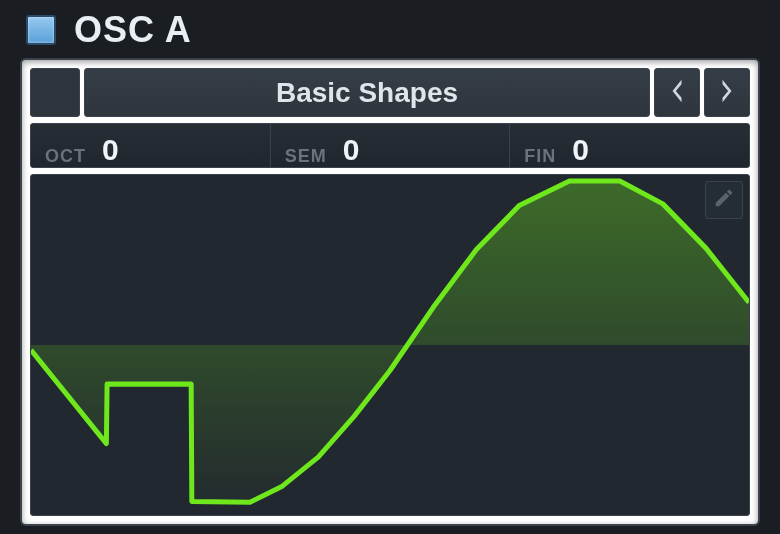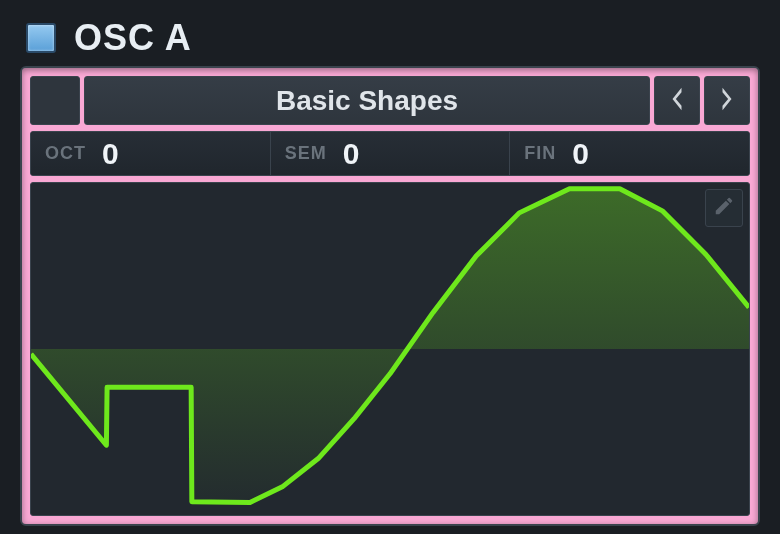--- a/index.html
+++ b/index.html
@@ -15,39 +15,38 @@
       left: 20px; top: 2px;
       width: 740px; height: 524px;
       display: flex; flex-direction: column;
     }
     .panel-header {
       height: 56px;
       display: flex;
       align-items: center;
       gap: 18px;
       padding-left: 6px;
-      margin-top: 8px;
     }
     .power-btn {
       width: 30px; height: 30px;
       background: linear-gradient(to bottom, #95c9f0, #5aa0d8);
       border: 2px solid #2a4a68;
       border-radius: 3px;
       box-shadow: inset 0 0 3px rgba(255,255,255,0.6);
       cursor: pointer;
     }
     .panel-title {
       font-size: 36px;
       font-weight: bold;
       color: #e8eef3;
       letter-spacing: 1px;
     }
     .panel-body {
       flex: 1;
-      background: #f9a8d4;
+      background: #ffffff;
       border: 2px solid #3a434d;
       border-radius: 6px;
       padding: 8px;
       display: flex;
       flex-direction: column;
       gap: 6px;
       box-shadow: inset 0 2px 6px rgba(0,0,0,0.4);
     }
     .preset-row {
       height: 49px;
@@ -87,21 +86,21 @@
       height: 45px;
       display: flex;
       border: 1px solid #3a434d;
       border-radius: 3px;
       overflow: hidden;
       background: #1e242a;
     }
     .tune-cell {
       flex: 1;
       display: flex;
-      align-items: center;
+      align-items: flex-end;
       border-right: 1px solid #3a434d;
       padding: 0 14px;
       gap: 16px;
       background: linear-gradient(to bottom, #272e36, #20262d);
       cursor: ns-resize;
     }
     .tune-cell:last-child { border-right: none; }
     .tune-label {
       font-size: 18px;
       color: #6a737c;

